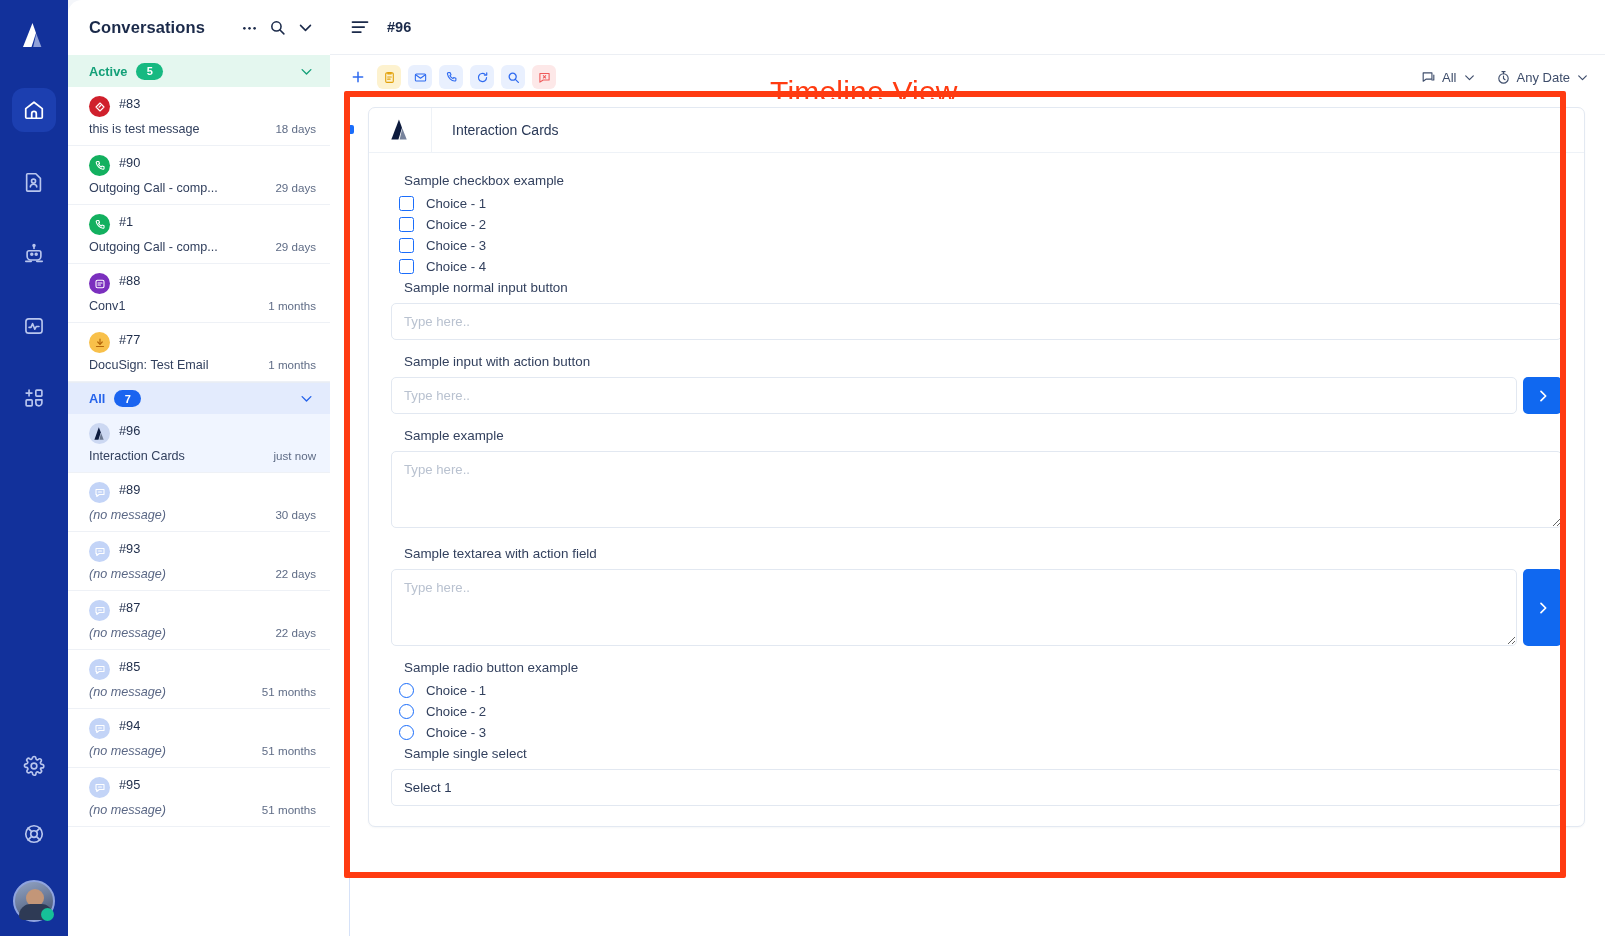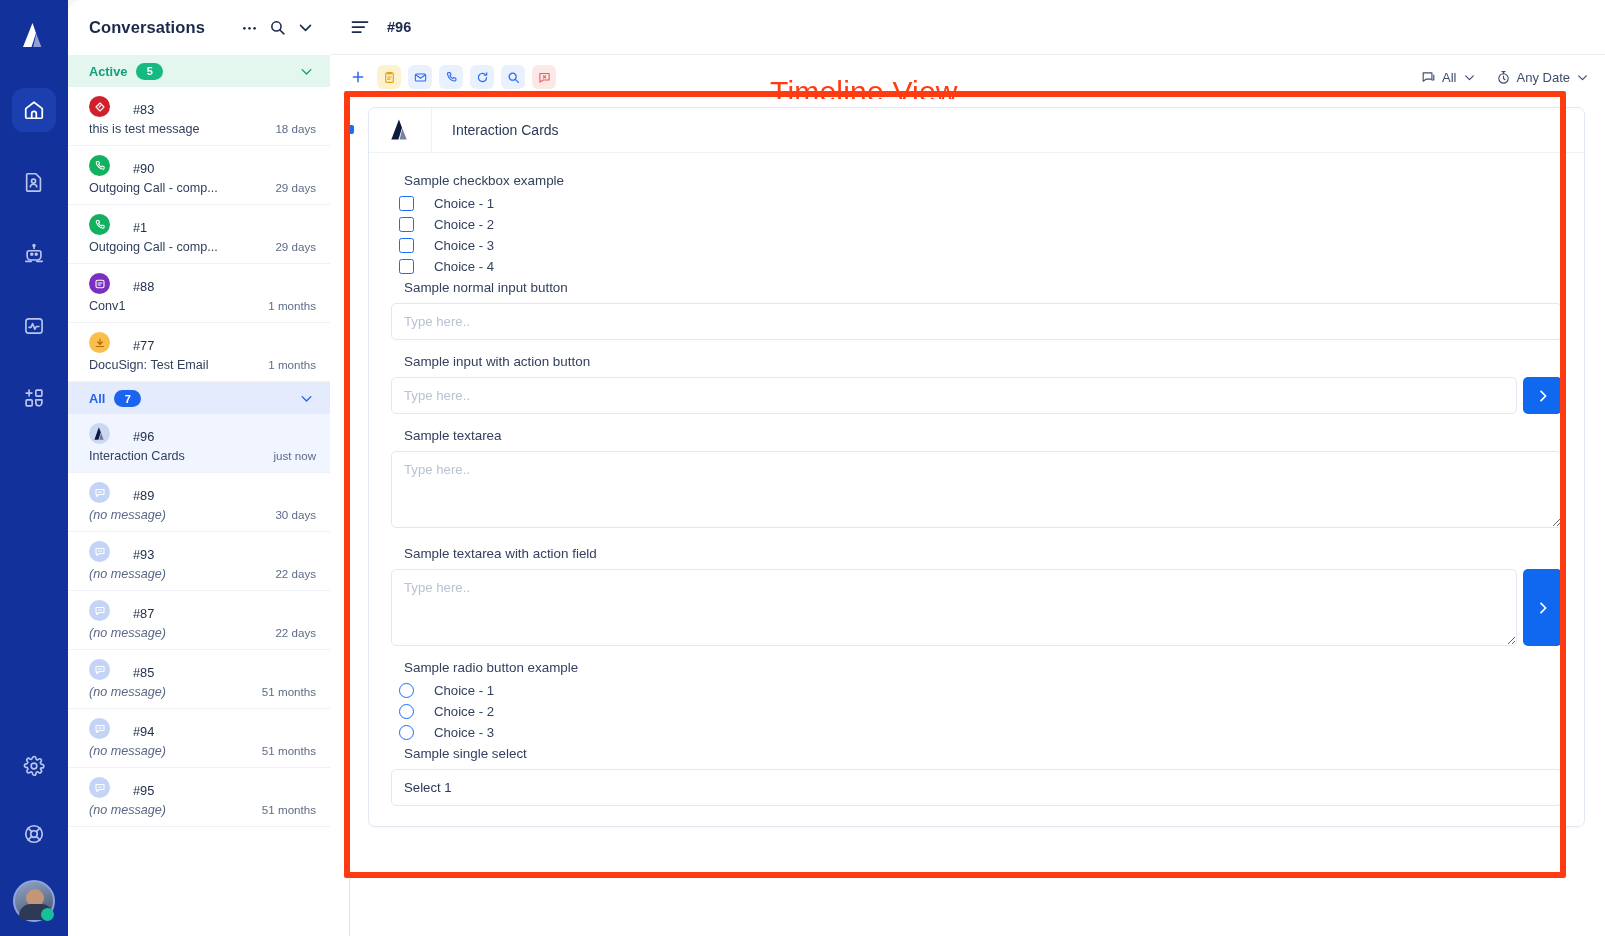--- a/index.html
+++ b/index.html
@@ -84,21 +84,21 @@
   .grp-active .grp-badge { background:#16b981; }
   .grp-all .grp-badge { background:#1a64f0; }
   .grp-chev { margin-left:auto; }
 
   .conv-item {
     padding: 9px 14px 9px 21px;
     border-bottom: 1px solid #eef1f6;
     cursor: pointer;
   }
   .conv-item.selected { background:#f0f5ff; }
-  .conv-row1 { display:flex; align-items:flex-end; gap:23px; }
+  .conv-row1 { display:flex; align-items:flex-start; gap:9px; }
   .conv-av {
     width: 21px; height: 21px; border-radius: 50%;
     display:flex; align-items:center; justify-content:center;
     flex: 0 0 21px; color:#fff;
   }
   .av-red    { background:#d0202c; }
   .av-green  { background:#13b05f; }
   .av-purple { background:#7b2fbe; }
   .av-amber  { background:#f8c04a; }
   .av-light  { background:#c3d4f7; }
@@ -158,21 +158,21 @@
   }
   .card-head { height: 45px; display:flex; align-items:center; border-bottom:1px solid #eef2f7; }
   .card-logo {
     width: 63px; height: 44px; display:flex; align-items:center; justify-content:center;
     border-right: 1px solid #eef2f7;
   }
   .card-head-title { font-size: 14px; color:#2b3a58; padding-left: 20px; }
   .card-body { padding: 14px 22px 20px 22px; }
 
   .fld-label { font-size: 13.4px; color:#33415e; margin: 6px 0 8px 13px; }
-  .opt-row { display:flex; align-items:center; gap: 20px; margin: 6px 0 6px 8px; }
+  .opt-row { display:flex; align-items:center; gap: 12px; margin: 6px 0 6px 8px; }
   .cbx { width:15px; height:15px; border:1.8px solid #1a6dfb; border-radius:2.5px; background:#fff; flex:0 0 15px; cursor:pointer;}
   .rdo { width:15px; height:15px; border:1.8px solid #1a6dfb; border-radius:50%; background:#fff; flex:0 0 15px; cursor:pointer;}
   .opt-label { font-size: 13.2px; color:#33415e; }
 
   .inp {
     width:100%; height:37px; border:1px solid #e2e8f1; border-radius:5px;
     padding: 0 12px; font-size:13.2px; color:#2b3a58; outline:none;
     font-family:"Liberation Sans", sans-serif; background:#fff;
   }
   .inp::placeholder { color:#b9c2d0; }
@@ -669,21 +669,21 @@
             <input class="inp" type="text" placeholder="Type here.." style="">
             <div class="go-btn short">
               <span>
                 <svg width="16" height="16" viewBox="0 0 24 24" fill="none" stroke="#fff" stroke-width="2.6" stroke-linecap="round" stroke-linejoin="round">
                     <path d="M9 5 l7 7 l-7 7"></path>
                   </svg>
               </span>
             </div>
           </div>
 
-          <div class="fld-label">Sample textarea</div>
+          <div class="fld-label">Sample example</div>
           <div class="mb14">
             <textarea class="ta" placeholder="Type here.." style=""></textarea>
           </div>
 
           <div class="fld-label">Sample textarea with action field</div>
           <div class="row-with-btn mb14">
             <textarea class="ta" placeholder="Type here.." style=""></textarea>
             <div class="go-btn tall">
               <span>
                 <svg width="16" height="16" viewBox="0 0 24 24" fill="none" stroke="#fff" stroke-width="2.6" stroke-linecap="round" stroke-linejoin="round">

